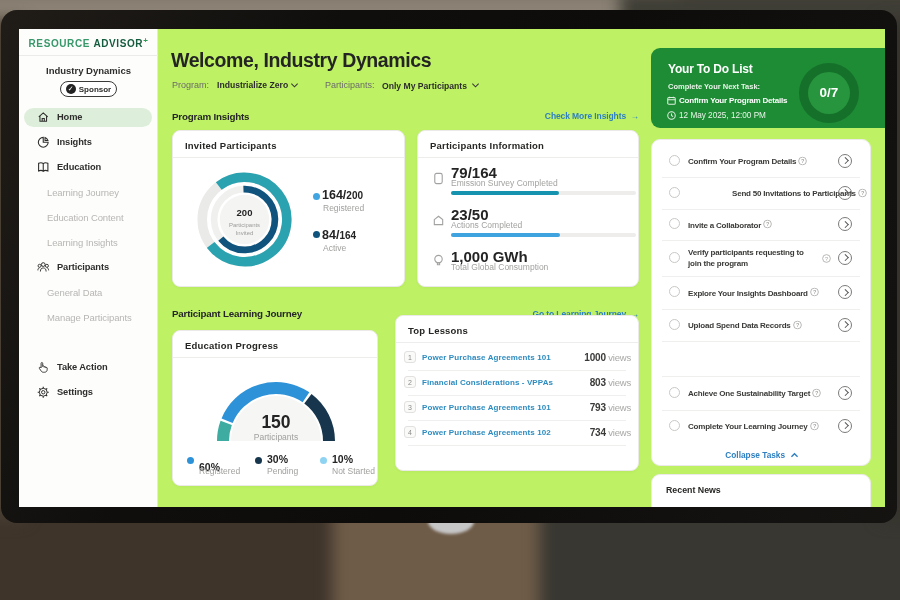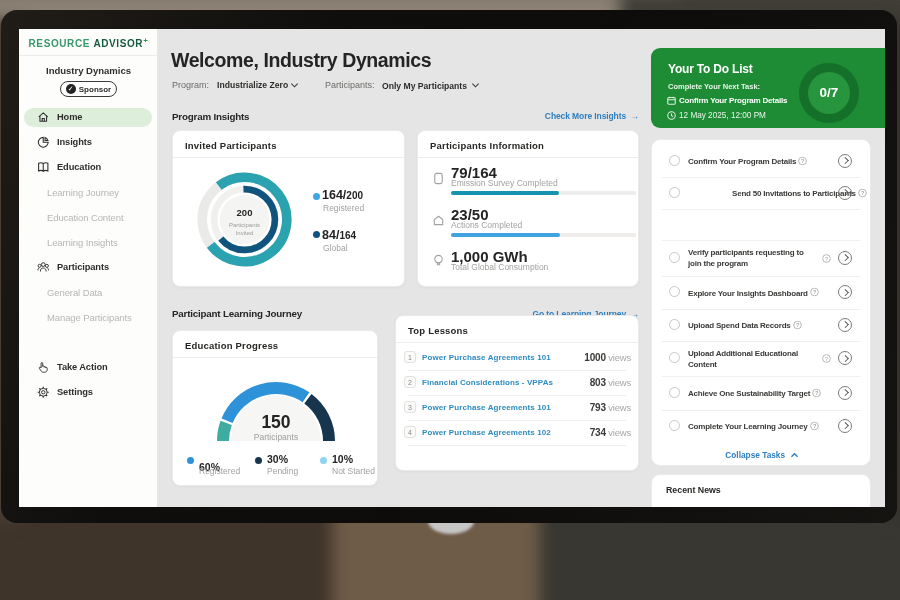--- a/index.html
+++ b/index.html
@@ -5,21 +5,21 @@
   * { margin:0; padding:0; box-sizing:border-box; }
   html,body { width:900px; height:600px; overflow:hidden; }
   body { font-family:"Liberation Sans", sans-serif; position:relative; background:#55493d; }
   
   #bg { position:absolute; inset:0; overflow:hidden; }
   .blob { position:absolute; filter:blur(8px); }
   
   #bezel { position:absolute; left:1px; top:10px; width:896px; height:513px; background:#0d0c0b; border-radius:16px; }
   #bezelglow { position:absolute; left:1px; top:10px; width:896px; height:513px; border-radius:16px;
      background:linear-gradient(115deg, rgba(120,105,85,0.18) 0%, rgba(60,55,45,0.05) 30%, rgba(0,0,0,0) 55%, rgba(95,85,70,0.10) 100%); }
-  #screen { position:absolute; left:19px; top:29px; width:866px; height:478px; background:#e5e5e5; overflow:hidden; filter:blur(0.4px); }
+  #screen { position:absolute; left:19px; top:29px; width:866px; height:478px; background:#bef264; overflow:hidden; filter:blur(0.4px); }
   
   #side { position:absolute; left:0; top:0; width:139px; height:478px; background:#fdfdfc; border-right:1px solid #e7e6e4; }
   #logo { position:absolute; left:0; top:7px; width:139px; text-align:center; font-size:10px; font-weight:bold; letter-spacing:0.6px; color:#37986a; white-space:nowrap; }
   #logo b { color:#155c3e; }
   #logo sup { font-size:8px; color:#2f9a55; }
   .sdiv { position:absolute; left:0; width:139px; border-top:1px solid #ebebe9; }
   #orgname { position:absolute; left:0; top:36px; width:139px; text-align:center; font-size:9.5px; font-weight:bold; color:#2e2e2c; }
   #pill { position:absolute; left:41px; top:52px; width:57px; height:16px; border:1.2px solid #3a3a38; border-radius:9px; background:#fff; display:flex; align-items:center; justify-content:center; gap:3px; }
   #pill .dot { width:10px; height:10px; border-radius:50%; background:#222; color:#fff; font-size:7px; line-height:10px; text-align:center; }
   #pill .txt { font-size:8px; font-weight:bold; color:#2c2c2a; }
@@ -197,21 +197,21 @@
       <circle cx="50" cy="50" r="26" fill="#f4f4f3"></circle>
       <text x="50" y="46.5" text-anchor="middle" font-size="10" font-weight="bold" fill="#242424" font-family="Liberation Sans, sans-serif">200</text>
       <text x="50" y="58" text-anchor="middle" font-size="6.3" fill="#9c9c9a" font-family="Liberation Sans, sans-serif">Participants</text>
       <text x="50" y="66" text-anchor="middle" font-size="6.3" fill="#9c9c9a" font-family="Liberation Sans, sans-serif">Invited</text>
     </svg>
     <span class="ldot" style="left:140px; top:62px; background:#41a5e1;"></span>
     <div class="leg1" style="left:149px; top:57px;">164/<i>200</i></div>
     <div class="leg2" style="left:150px; top:72px;">Registered</div>
     <span class="ldot" style="left:140px; top:100px; background:#10537d;"></span>
     <div class="leg1" style="left:149px; top:97px;">84/<i>164</i></div>
-    <div class="leg2" style="left:150px; top:112px;">Global</div>
+    <div class="leg2" style="left:150px; top:112px;">Active</div>
   </div>
 
   <div class="card" style="left:398px; top:101px; width:222px; height:157px;">
     <div class="ctitle">Participants Information</div>
     <div class="cdiv"></div>
     <div class="pirow-num" style="top:33px;">79/164</div>
     <div class="pirow-cap" style="top:47px;">Emission Survey Completed</div>
     <div class="pibar" style="top:60px;">
         <i style="width:108px; background:#1693ae;"></i>
       </div>
@@ -321,20 +321,28 @@
     <div class="tsep" style="top:37px;"></div>
     <div class="trow" style="top:37px; height:32px;">
         <span class="cb"></span>
         <span class="tx" style="white-space:nowrap;padding-left:44px;">Send 50 Invitations to Participants&nbsp;<svg class="qms" width="9" height="9" viewBox="0 0 10 10">
             <circle cx="5" cy="5" r="4.3" fill="none" stroke="#a9a8a6" stroke-width="0.9"></circle>
             <text x="5" y="7.3" text-anchor="middle" font-size="6.2" fill="#a9a8a6" font-family="Liberation Sans, sans-serif">?</text>
           </svg></span>
         <span class="go"></span>
       </div>
     <div class="tsep" style="top:69px;"></div>
+    <div class="trow" style="top:69px; height:31px;">
+        <span class="cb"></span>
+        <span class="tx" style="white-space:nowrap;">Invite a Collaborator&nbsp;<svg class="qms" width="9" height="9" viewBox="0 0 10 10">
+            <circle cx="5" cy="5" r="4.3" fill="none" stroke="#a9a8a6" stroke-width="0.9"></circle>
+            <text x="5" y="7.3" text-anchor="middle" font-size="6.2" fill="#a9a8a6" font-family="Liberation Sans, sans-serif">?</text>
+          </svg></span>
+        <span class="go"></span>
+      </div>
     <div class="tsep" style="top:100px;"></div>
     <div class="trow" style="top:100px; height:36px;">
         <span class="cb"></span>
         <span class="tx" style="width:124px;">Verify participants requesting to join the program</span>
         <svg class="qm2" style="left:170px;" width="9" height="9" viewBox="0 0 10 10">
           <circle cx="5" cy="5" r="4.3" fill="none" stroke="#a9a8a6" stroke-width="0.9"></circle>
           <text x="5" y="7.3" text-anchor="middle" font-size="6.2" fill="#a9a8a6" font-family="Liberation Sans, sans-serif">?</text>
         </svg>
         <span class="go"></span>
       </div>
@@ -350,29 +358,20 @@
     <div class="tsep" style="top:169px;"></div>
     <div class="trow" style="top:169px; height:32px;">
         <span class="cb"></span>
         <span class="tx" style="white-space:nowrap;">Upload Spend Data Records&nbsp;<svg class="qms" width="9" height="9" viewBox="0 0 10 10">
             <circle cx="5" cy="5" r="4.3" fill="none" stroke="#a9a8a6" stroke-width="0.9"></circle>
             <text x="5" y="7.3" text-anchor="middle" font-size="6.2" fill="#a9a8a6" font-family="Liberation Sans, sans-serif">?</text>
           </svg></span>
         <span class="go"></span>
       </div>
     <div class="tsep" style="top:201px;"></div>
-    <div class="trow" style="top:201px; height:35px;">
-        <span class="cb"></span>
-        <span class="tx" style="width:110px;">Upload Additional Educational Content</span>
-        <svg class="qm2" style="left:170px;" width="9" height="9" viewBox="0 0 10 10">
-          <circle cx="5" cy="5" r="4.3" fill="none" stroke="#a9a8a6" stroke-width="0.9"></circle>
-          <text x="5" y="7.3" text-anchor="middle" font-size="6.2" fill="#a9a8a6" font-family="Liberation Sans, sans-serif">?</text>
-        </svg>
-        <span class="go"></span>
-      </div>
     <div class="tsep" style="top:236px;"></div>
     <div class="trow" style="top:236px; height:34px;">
         <span class="cb"></span>
         <span class="tx" style="white-space:nowrap;">Achieve One Sustainability Target&nbsp;<svg class="qms" width="9" height="9" viewBox="0 0 10 10">
             <circle cx="5" cy="5" r="4.3" fill="none" stroke="#a9a8a6" stroke-width="0.9"></circle>
             <text x="5" y="7.3" text-anchor="middle" font-size="6.2" fill="#a9a8a6" font-family="Liberation Sans, sans-serif">?</text>
           </svg></span>
         <span class="go"></span>
       </div>
     <div class="tsep" style="top:270px;"></div>

